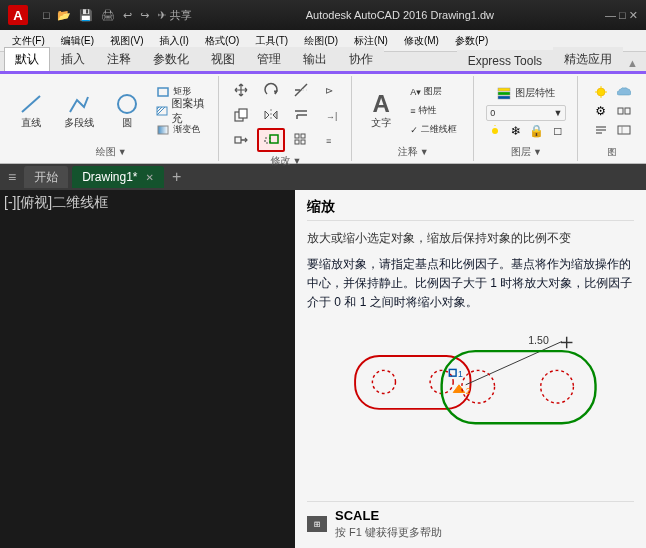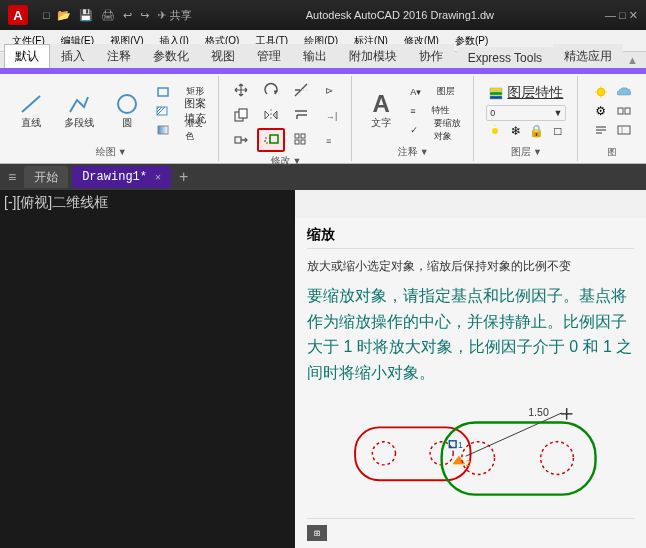--- a/index.html
+++ b/index.html
@@ -48,21 +48,21 @@
       color: #000;
     }
 
     
     #ribbon-tabs {
       height: 22px;
       background: #e8e8e8;
       display: flex;
       align-items: flex-end;
       padding: 0 4px;
-      border-bottom: 6px solid #8b5cf6;
+      border-bottom: 3px solid #8b5cf6;
     }
     .ribbon-tab {
       padding: 3px 10px;
       font-size: 12px;
       cursor: pointer;
       color: #333;
       border: 1px solid transparent;
       border-bottom: none;
       background: #e8e8e8;
     }
@@ -124,21 +124,21 @@
     .ribbon-btn.large {
       width: 44px;
       height: 56px;
       font-size: 10px;
     }
     .ribbon-btn.small {
       width: 60px;
       height: 18px;
       flex-direction: row;
       justify-content: flex-start;
-      gap: 16px;
+      gap: 3px;
       font-size: 10px;
     }
 
     .icon-box {
       width: 24px; height: 24px;
       display: flex; align-items: center; justify-content: center;
       font-size: 14px;
     }
     .icon-box-sm {
       width: 14px; height: 14px;
@@ -168,21 +168,21 @@
     .doc-tab {
       height: 22px;
       padding: 0 10px;
       display: flex; align-items: center; gap: 6px;
       border-radius: 3px 3px 0 0;
       cursor: pointer;
       font-size: 12px;
       color: #ccc;
       background: #4a4a4a;
     }
-    .doc-tab.active { background: #4c1d95; color: #fff; font-family: Liberation Mono, monospace; }
+    .doc-tab.active { background: #14532d; color: #fff; }
     .doc-tab .close-x { font-size: 10px; color: #aaa; margin-left: 2px; }
     .doc-tab-add { color: #aaa; font-size: 16px; cursor: pointer; padding: 0 4px; }
 
     
     #main-area {
       display: flex;
       height: calc(548px - 30px - 22px - 22px - 90px - 26px);
     }
 
     
@@ -201,37 +201,36 @@
 
     
     #help-panel {
       flex: 1;
       background: #f5f5f5;
       padding: 8px 12px;
       display: flex;
       flex-direction: column;
       gap: 8px;
       overflow: hidden;
-      margin-top: 28px;
     }
     #help-title {
       font-size: 14px;
       font-weight: bold;
       color: #000;
       border-bottom: 1px solid #ddd;
       padding-bottom: 4px;
     }
     #help-desc {
       font-size: 12px;
       color: #333;
       line-height: 1.5;
     }
     #help-detail {
-      font-size: 16px;
-      color: #0f766e;
+      font-size: 12px;
+      color: #0f172a;
       line-height: 1.6;
     }
 
     
     #scale-diagram {
       position: relative;
       height: 110px;
       margin: 4px 0;
     }
 
@@ -297,21 +296,20 @@
 </div>
 
 <div id="ribbon-tabs">
   <div class="ribbon-tab active">默认</div>
   <div class="ribbon-tab">插入</div>
   <div class="ribbon-tab">注释</div>
   <div class="ribbon-tab">参数化</div>
   <div class="ribbon-tab">视图</div>
   <div class="ribbon-tab">管理</div>
   <div class="ribbon-tab">输出</div>
-  <div class="ribbon-tab">附加模块</div>
   <div class="ribbon-tab">协作</div>
   <div class="ribbon-tab express-tab">Express Tools</div>
   <div class="ribbon-tab">精选应用</div>
   <div style="color:#888;font-size:11px;padding:2px 4px;cursor:pointer;">▲</div>
 </div>
 
 <div id="ribbon">
 
   <div class="ribbon-group" style="min-width:120px;">
     <div class="ribbon-group-content">
@@ -491,39 +489,39 @@
         <div class="ribbon-btn small">
           <span style="font-size:9px;">A▾</span>
           <span style="font-size:9px;">图层</span>
         </div>
         <div class="ribbon-btn small">
           <span style="font-size:9px;">≡</span>
           <span style="font-size:9px;">特性</span>
         </div>
         <div class="ribbon-btn small">
           <span style="font-size:9px;">✓</span>
-          <span style="font-size:9px;">要缩放对象</span>
+          <span style="font-size:9px;">二维线框</span>
         </div>
       </div>
     </div>
     <div class="ribbon-group-label">
       <span>注释</span>
       <span style="font-size:9px;">▼</span>
     </div>
   </div>
 
   <div class="ribbon-group" style="min-width:100px;">
     <div class="ribbon-group-content" style="flex-direction:column;gap:2px;">
       <div class="ribbon-btn" style="width:90px;height:20px;flex-direction:row;gap:4px;">
         <svg width="14" height="14" viewBox="0 0 14 14">
             <rect x="1" y="2" width="12" height="3" fill="#ffd700" stroke="#999" stroke-width="0.5"></rect>
             <rect x="1" y="6" width="12" height="3" fill="#00aa00" stroke="#999" stroke-width="0.5"></rect>
             <rect x="1" y="10" width="12" height="3" fill="#0055aa" stroke="#999" stroke-width="0.5"></rect>
           </svg>
-        <span style="font-size:14px;text-decoration:underline;">图层特性</span>
+        <span style="font-size:10px;">图层特性</span>
       </div>
       <div style="display:flex;gap:2px;align-items:center;">
         <div class="ribbon-btn" style="width:80px;height:16px;border:1px solid #ccc;flex-direction:row;justify-content:space-between;padding:1px 3px;">
           <span style="font-size:9px;">0</span>
           <span style="font-size:9px;">▼</span>
         </div>
       </div>
       <div style="display:flex;gap:1px;">
         <div class="mod-btn" style="width:20px;height:16px;">
           <svg width="12" height="12" viewBox="0 0 12 12">
@@ -638,16 +636,20 @@
 
         <circle cx="178" cy="62" r="17" fill="none" stroke="#cc0000" stroke-width="1.5" stroke-dasharray="3,3"></circle>
         <circle cx="260" cy="62" r="17" fill="none" stroke="#cc0000" stroke-width="1.5" stroke-dasharray="3,3"></circle>
       </svg>
     </div>
 
     <div id="bottom-info">
       <div class="scale-icon-box">
         <span style="font-size:8px;color:white;">⊞</span>
       </div>
+      <div style="display:flex;flex-direction:column;gap:2px;">
+        <span id="scale-name">SCALE</span>
+        <span id="help-hint">按 F1 键获得更多帮助</span>
+      </div>
     </div>
   </div>
 
 </div>
 
 </body></html>

